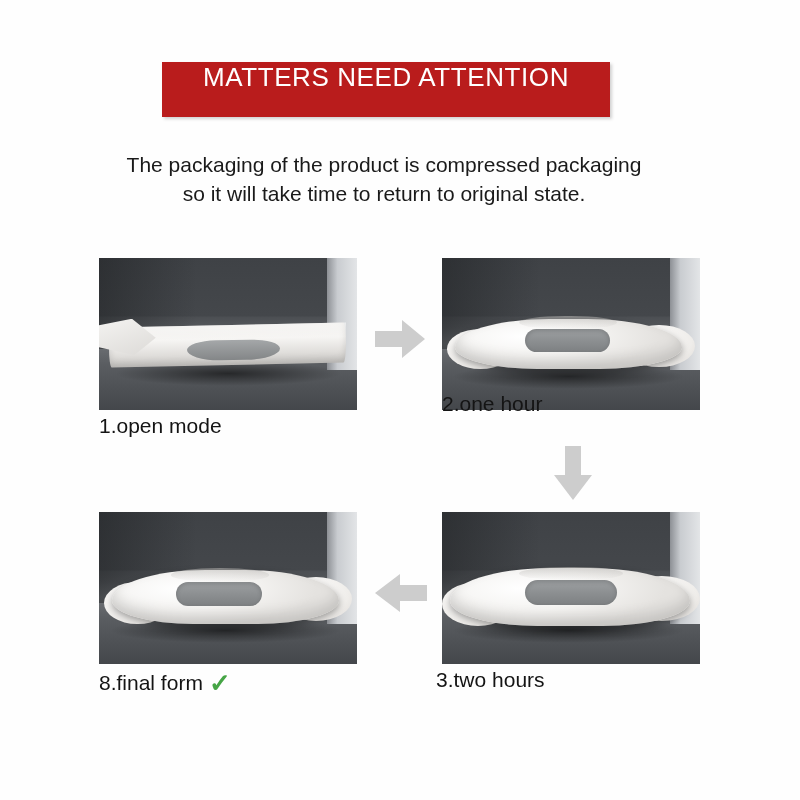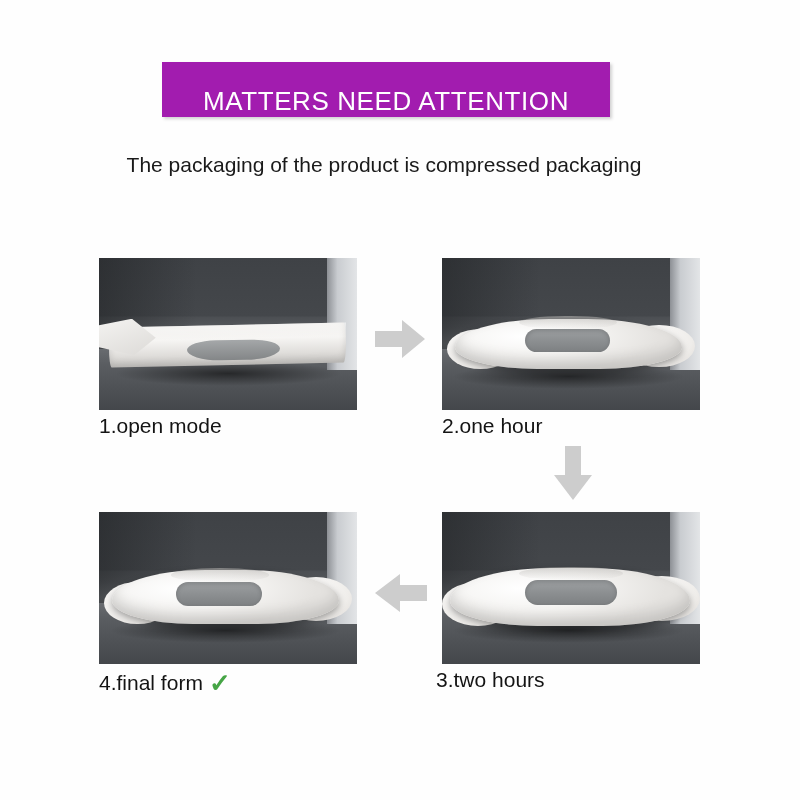--- a/index.html
+++ b/index.html
@@ -15,23 +15,23 @@
     position: relative;
   }
 
   
   #title-banner {
     position: absolute;
     left: 162px;
     top: 62px;
     width: 448px;
     height: 55px;
-    background: #a21caf;
+    background: #b91c1c;
     display: flex;
-    align-items: flex-end;
+    align-items: flex-start;
     justify-content: center;
     box-shadow: 2px 2px 3px rgba(0,0,0,0.18);
   }
   #title-banner .title-text {
     color: #ffffff;
     font-size: 26px;
     letter-spacing: 0.6px;
     font-weight: 400;
     white-space: nowrap;
   }
@@ -176,21 +176,21 @@
   
   .caption {
     position: absolute;
     width: 258px;
     text-align: left;
     font-size: 21px;
     color: #141414;
     white-space: nowrap;
   }
   #caption-1 { left: 99px;  top: 414px; }
-  #caption-2 { left: 442px; top: 414px; }
+  #caption-2 { left: 442px; top: 392px; }
   #caption-3 { left: 436px; top: 668px; }
   #caption-4 { left: 99px;  top: 668px; }
   .caption .check {
     color: #46a546;
     font-size: 26px;
     font-weight: bold;
     margin-left: 6px;
     vertical-align: -2px;
   }
 
@@ -204,20 +204,21 @@
 </style>
 </head>
 <body>
 
 <div id="title-banner">
   <span class="title-text">MATTERS NEED ATTENTION</span>
 </div>
 
 <div id="subtitle">
   <span class="line">The packaging of the product is compressed packaging</span>
+  <span class="line">so it will take time to return to original state.</span>
 </div>
 
 <div class="photo" id="photo-1">
   <div class="scene"></div>
   <div class="pillow-shadow" id="p1-shadow"></div>
   <div class="pillow" id="p1-pack"></div>
   <div id="p1-sheen"></div>
   <div class="pillow" id="p1-wing"></div>
   <div class="pillow-patch" id="p1-patch"></div>
 </div>
@@ -272,14 +273,14 @@
 <div class="photo" id="photo-4">
   <div class="scene"></div>
   <div class="pillow-shadow loft-shadow"></div>
   <div class="pillow loft-lobe-l" id="p4-lobe-l"></div>
   <div class="pillow loft-lobe-r" id="p4-lobe-r"></div>
   <div class="pillow loft-body" id="p4-body"></div>
   <div class="loft-dip" id="p4-dip"></div>
   <div class="pillow-patch loft-patch" id="p4-patch"></div>
 </div>
 <div class="caption" id="caption-4">
-  <span>4.final form</span><span class="check">✓</span>
+  <span>8.final form</span><span class="check">✓</span>
 </div>
 
 </body></html>

